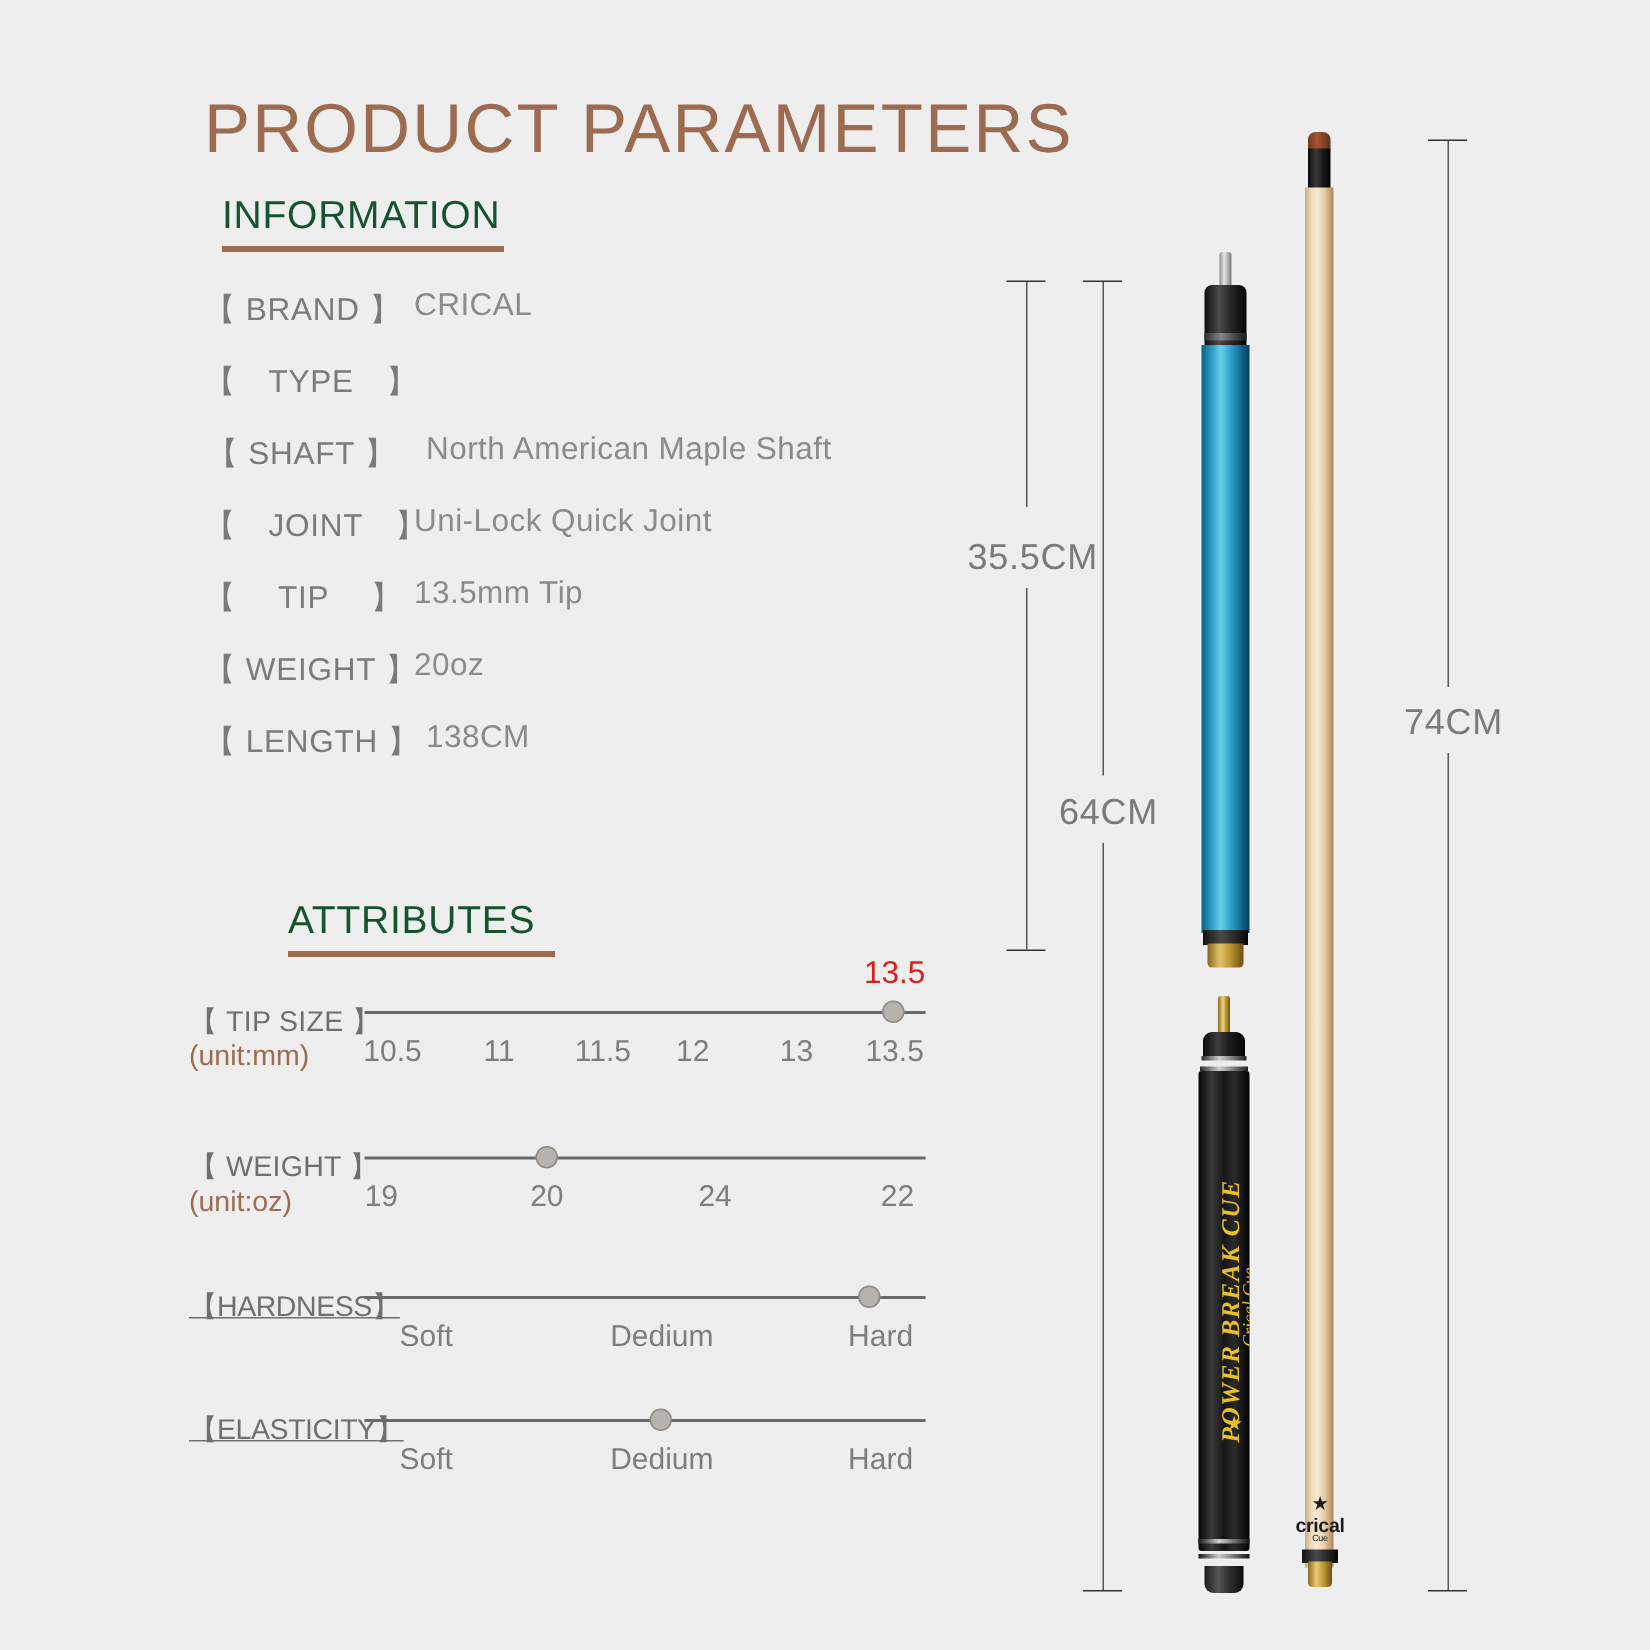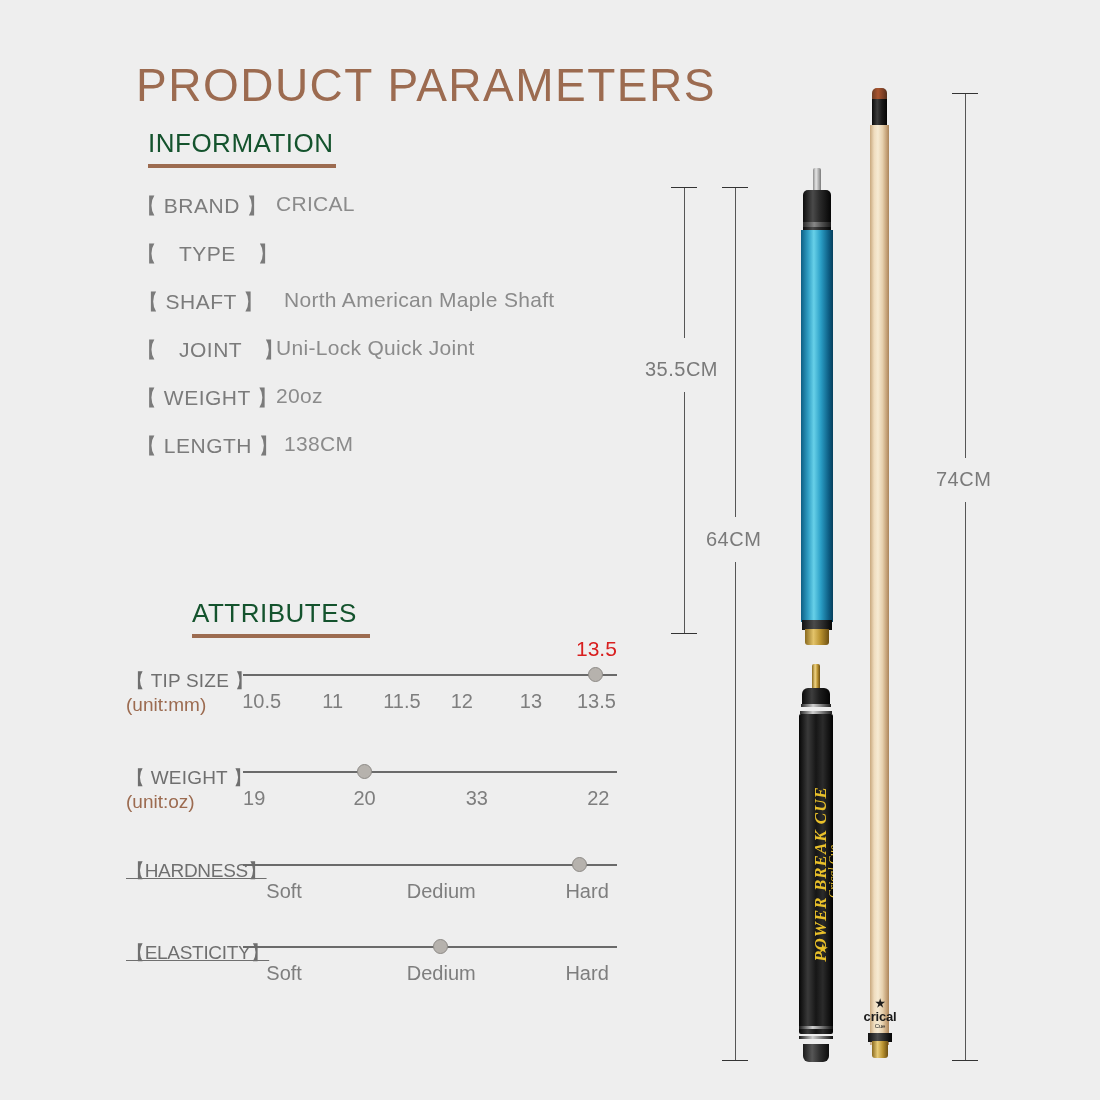--- a/index.html
+++ b/index.html
@@ -175,21 +175,21 @@
     background: #555;
   }
   .dim-cap {
     position: absolute;
     height: 1px;
     width: 26px;
     background: #333;
   }
   .dim-text {
     position: absolute;
-    font-size: 20px;
+    font-size: 24px;
     color: #7a7a7a;
     letter-spacing: 0.5px;
     white-space: nowrap;
   }
 
   
   .cue { position: absolute; }
 
   
   #cue-blue { left: 800px; top: 168px; width: 34px; height: 478px; }
@@ -356,20 +356,24 @@
     </div>
     <div class="info-row">
       <div class="info-key">【 SHAFT 】</div>
       <div class="info-val indent">North American Maple  Shaft</div>
     </div>
     <div class="info-row">
       <div class="info-key">【　JOINT　】</div>
       <div class="info-val">Uni-Lock Quick Joint</div>
     </div>
     <div class="info-row">
+      <div class="info-key">【　 TIP 　】</div>
+      <div class="info-val">13.5mm Tip</div>
+    </div>
+    <div class="info-row">
       <div class="info-key">【 WEIGHT 】</div>
       <div class="info-val">20oz</div>
     </div>
     <div class="info-row">
       <div class="info-key">【 LENGTH 】</div>
       <div class="info-val indent">138CM</div>
     </div>
   </div>
 
   <div class="section-head" id="attr-head">
@@ -398,21 +402,21 @@
   <div class="attr-block" id="attr-weight">
     <div class="attr-label">【 WEIGHT 】</div>
     <div class="attr-unit">(unit:oz)</div>
     <div class="slider">
       <div class="track"></div>
       <div class="knob" style="left:32.5%"></div>
     </div>
     <div class="ticks">
       <span style="left:3%">19</span>
       <span style="left:32.5%">20</span>
-      <span style="left:62.5%">33</span>
+      <span style="left:62.5%">24</span>
       <span style="left:95%">22</span>
     </div>
   </div>
 
   <div class="attr-block" id="attr-hardness">
     <div class="attr-label tight">【HARDNESS】</div>
     <div class="slider">
       <div class="track"></div>
       <div class="knob" style="left:90%"></div>
     </div>

